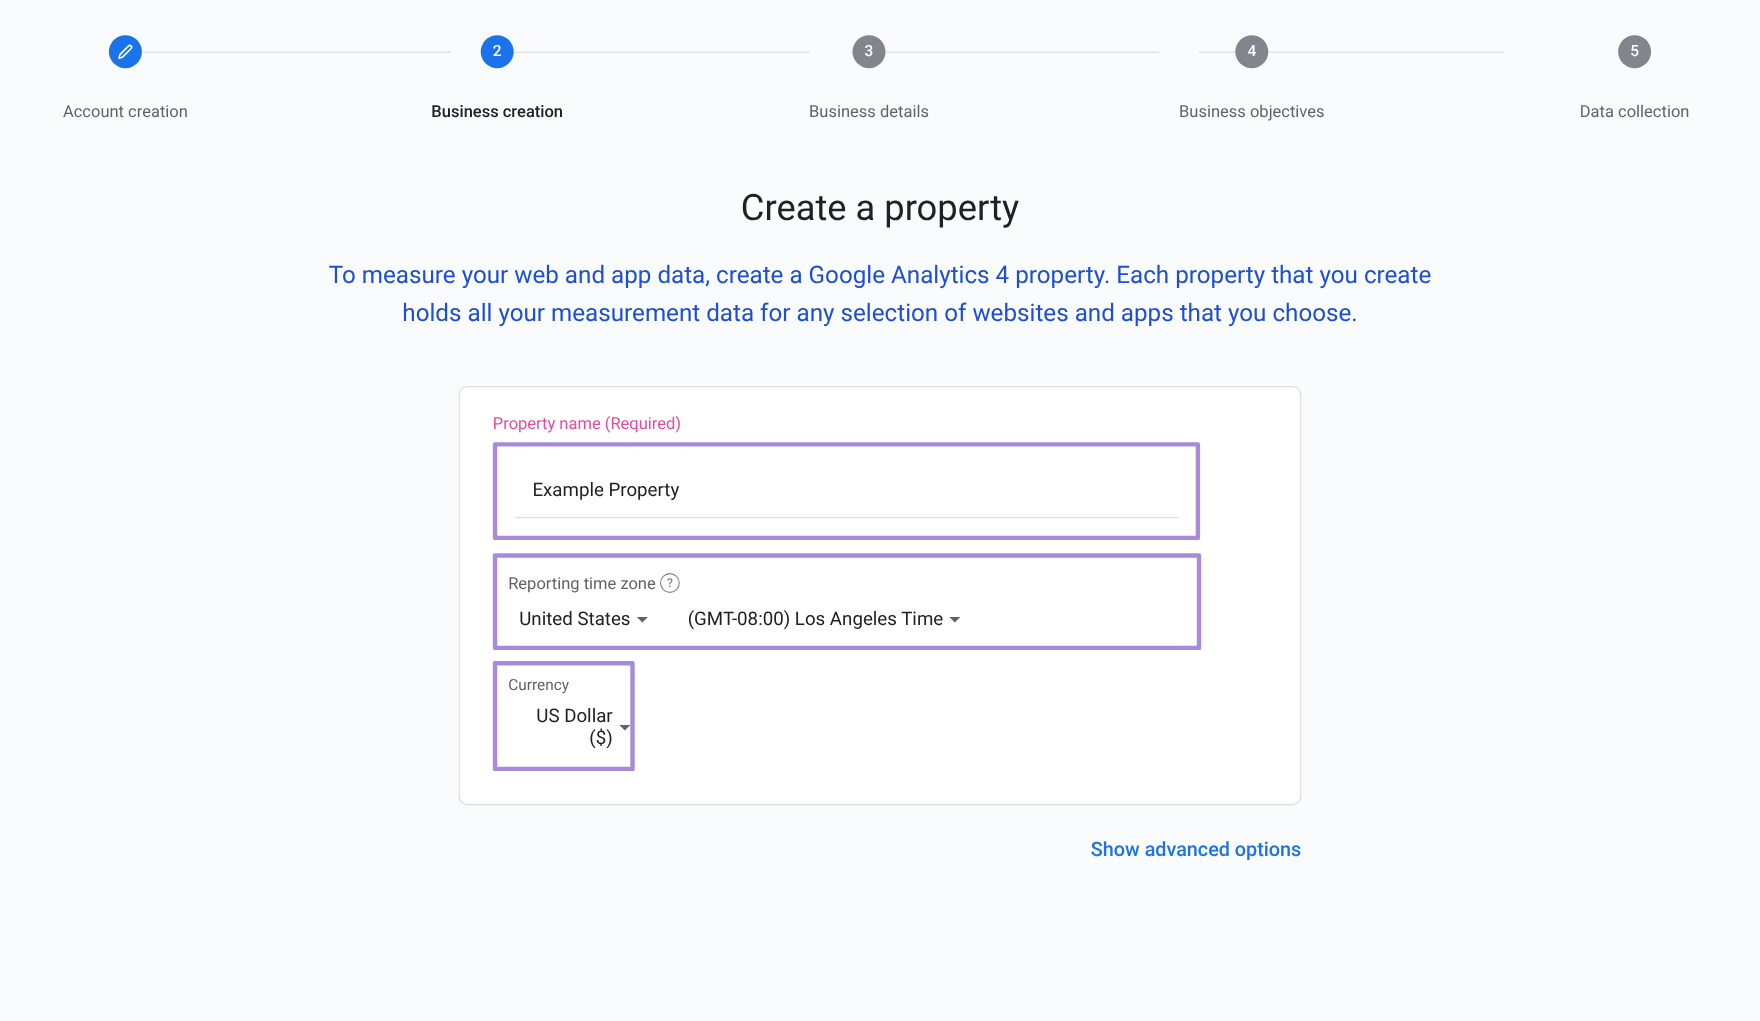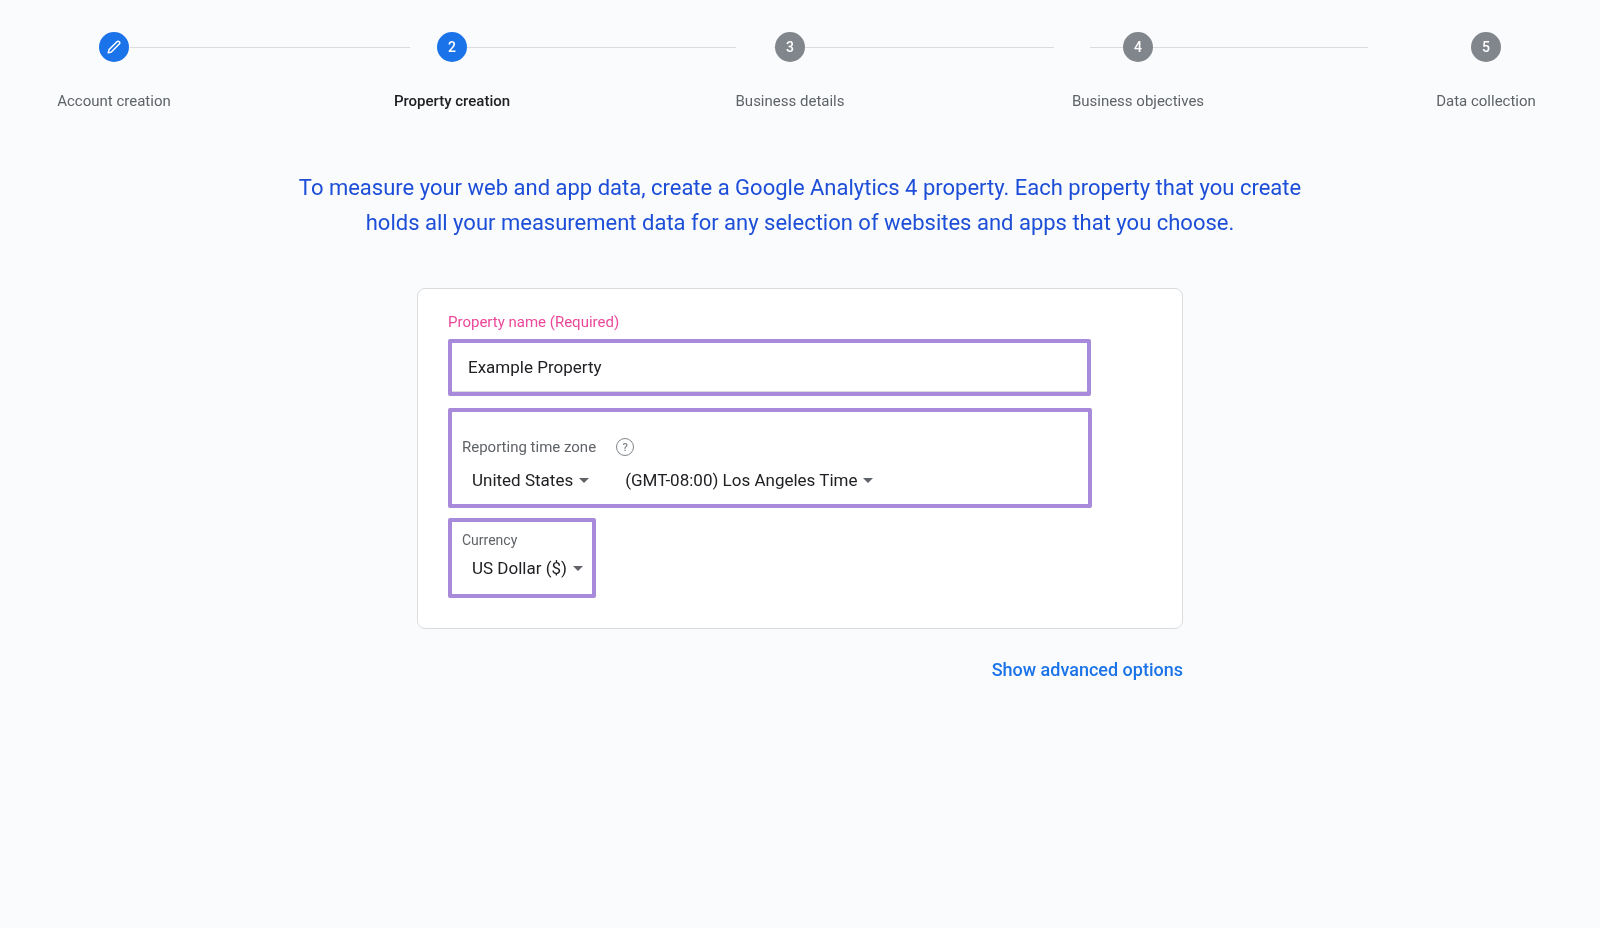--- a/index.html
+++ b/index.html
@@ -77,21 +77,21 @@
     
     .field-label {
       font-size: 15px;
       color: #ec4899;
       margin-bottom: 8px;
       display: block;
     }
     
     .highlight-box {
       border: 4px solid #a78bda;
-      padding: 0;
+      padding: 16px;
       border-radius: 2px;
     }
     .highlight-name {
       margin-top: 8px;
     }
     .text-input {
       width: 100%;
       border: none;
       padding: 14px 16px;
       font-size: 17px;
@@ -105,22 +105,21 @@
       margin-top: 12px;
       padding: 14px 0 14px 0;
       width: 644px;
     }
     .inner-label {
       font-size: 15px;
       color: #5f6368;
       padding: 0 0 14px 10px;
       display: flex;
       align-items: center;
-      gap: 20px;
-      margin-top: 12px;
+      gap: 4px;
     }
     .help-icon {
       width: 18px;
       height: 18px;
       border: 1.5px solid #80868b;
       border-radius: 50%;
       display: inline-flex;
       align-items: center;
       justify-content: center;
       font-size: 11px;
@@ -145,21 +144,21 @@
       width: 0;
       height: 0;
       border-left: 5px solid transparent;
       border-right: 5px solid transparent;
       border-top: 5px solid #5f6368;
     }
     
     .highlight-currency {
       margin-top: 10px;
       padding: 10px 0 16px 0;
-      width: 148px;
+      width: 129px;
     }
     .currency-label {
       font-size: 14px;
       color: #5f6368;
       padding: 0 0 10px 10px;
     }
     .currency-dropdown {
       padding-left: 20px;
     }
     
@@ -223,41 +222,42 @@
       <div class="step-circle done">
         <svg width="14" height="14" viewBox="0 0 24 24" fill="none" stroke="#fff" stroke-width="2.5" stroke-linecap="round" stroke-linejoin="round">
             <path d="M17 3a2.8 2.8 0 1 1 4 4L7.5 20.5 2 22l1.5-5.5L17 3z"></path>
           </svg>
       </div>
       <div class="step-label">Account creation</div>
     </div>
 
     <div class="step-col" style="width:180px;">
       <div class="step-circle active">2</div>
-      <div class="step-label lbl-active">Property creation</div>
+      <div class="step-label lbl-active">Business creation</div>
     </div>
 
     <div class="step-col" style="width:180px;">
       <div class="step-circle pending">3</div>
       <div class="step-label">Business details</div>
     </div>
 
     <div class="step-col" style="width:200px;">
       <div class="step-circle pending">4</div>
       <div class="step-label">Business objectives</div>
     </div>
 
     <div class="step-col" style="width:180px;">
       <div class="step-circle pending">5</div>
       <div class="step-label">Data collection</div>
     </div>
   </div>
 </div>
 
 <div class="main">
+  <h1 class="title">Create a property</h1>
   <p class="subtitle">To measure your web and app data, create a Google Analytics 4 property. Each property that you create holds all your measurement data for any selection of websites and apps that you choose.</p>
 
   <div class="card">
     <div class="card-body">
       <label class="field-label">Property name (Required)</label>
       <div class="highlight-box highlight-name" style="width:643px;">
         <input type="text" class="text-input" value="Example Property" style="">
       </div>
 
       <div class="highlight-box highlight-timezone">

